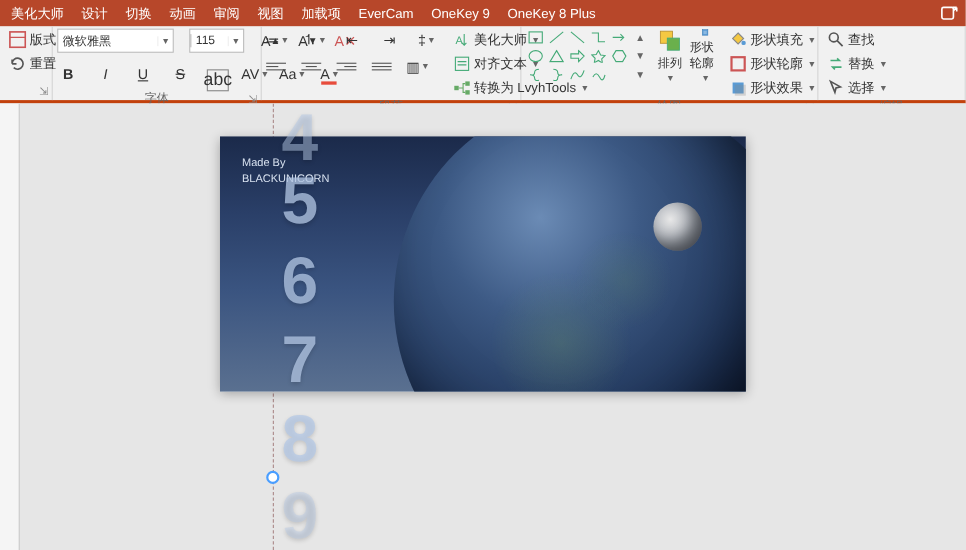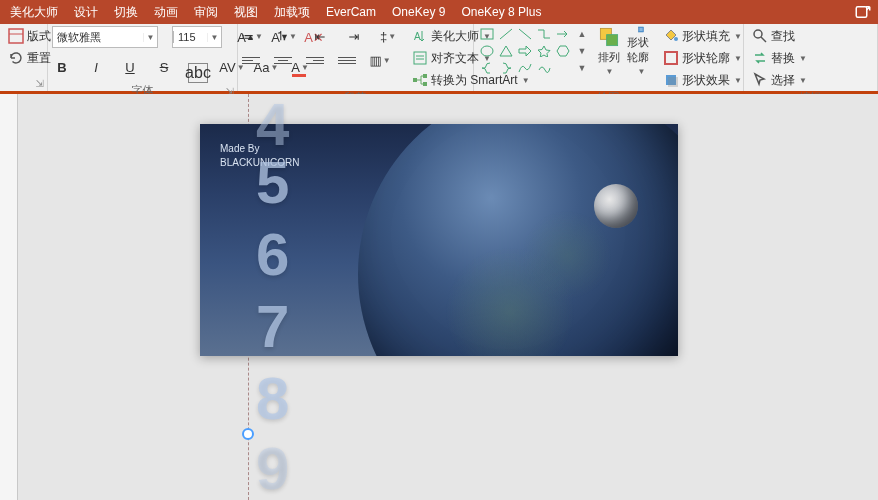--- a/index.html
+++ b/index.html
@@ -196,21 +196,21 @@
             <span>对齐文本</span>
             <span class="dd">▼</span>
           </div>
         <div class="btn">
             <svg class="ico" viewBox="0 0 16 16">
               <rect x="1" y="6" width="4" height="4" fill="#6a6"></rect>
               <rect x="11" y="2" width="4" height="4" fill="#6a6"></rect>
               <rect x="11" y="10" width="4" height="4" fill="#6a6"></rect>
               <path d="M5 8h4M9 8V4h2M9 8v4h2" stroke="#6a6" fill="none"></path>
             </svg>
-            <span>转换为 SmartArt</span>
+            <span>转换为 LvyhTools</span>
             <span class="dd">▼</span>
           </div>
       </div>
     </div>
     <div class="group-label"><span>段落</span><span class="group-launcher">⇲</span></div>
   </div>
 
   <div class="group" style="width:270px">
     <div class="group-body">
       <div class="shapes-grid">

